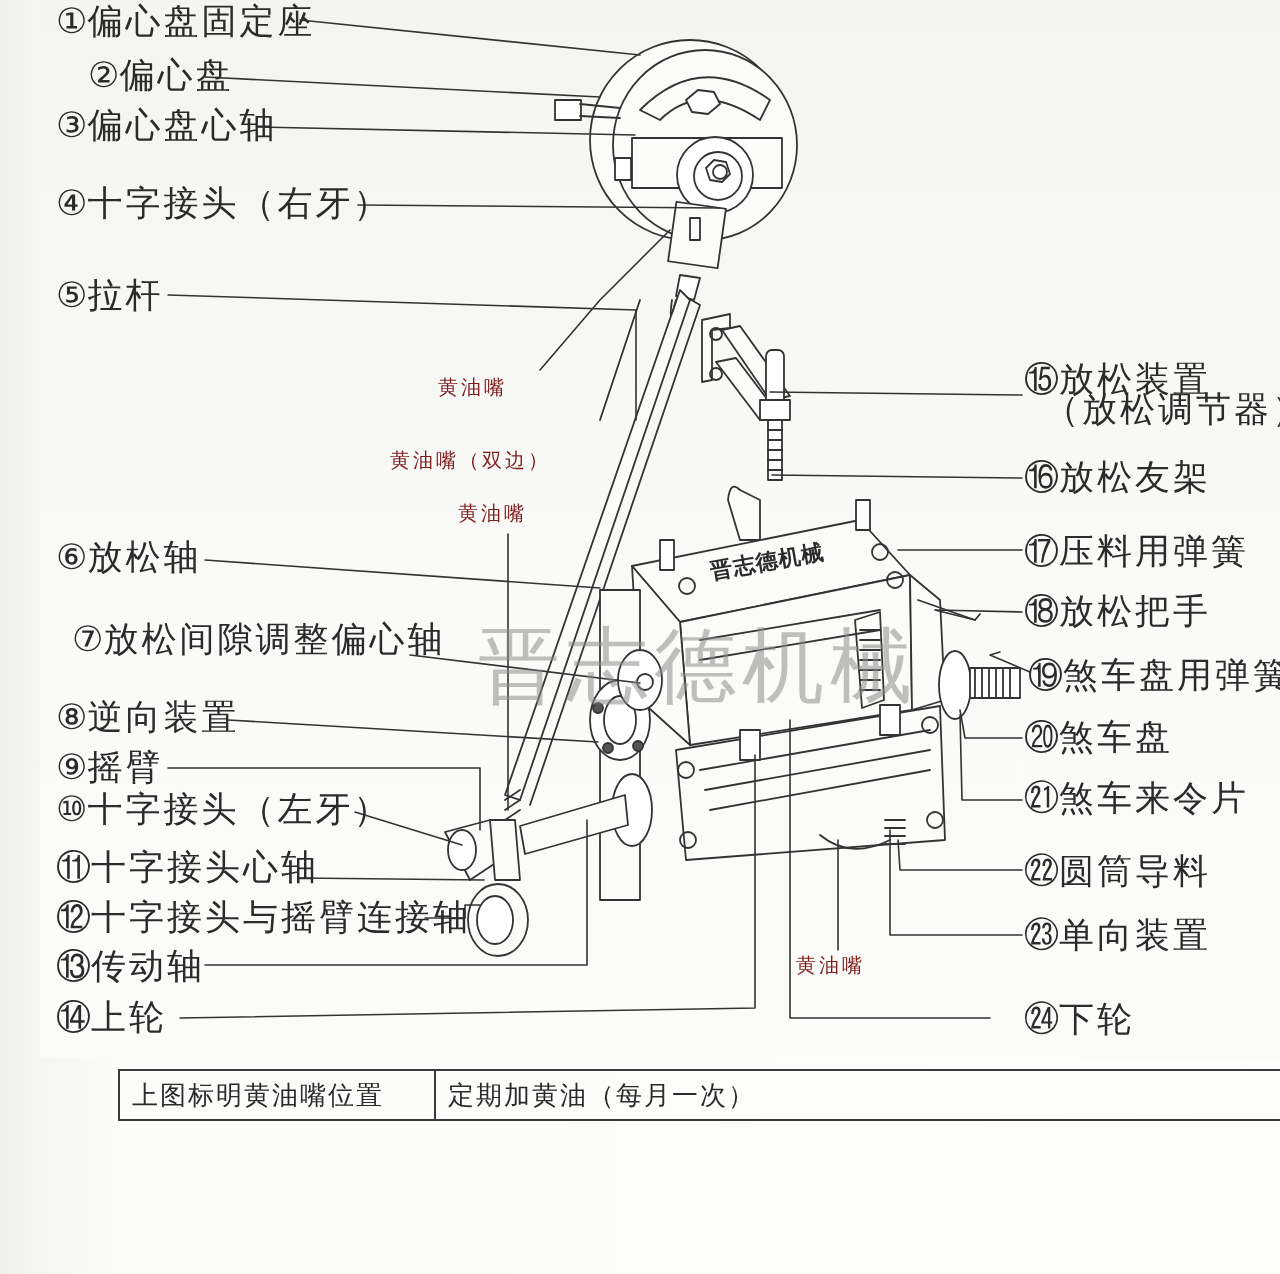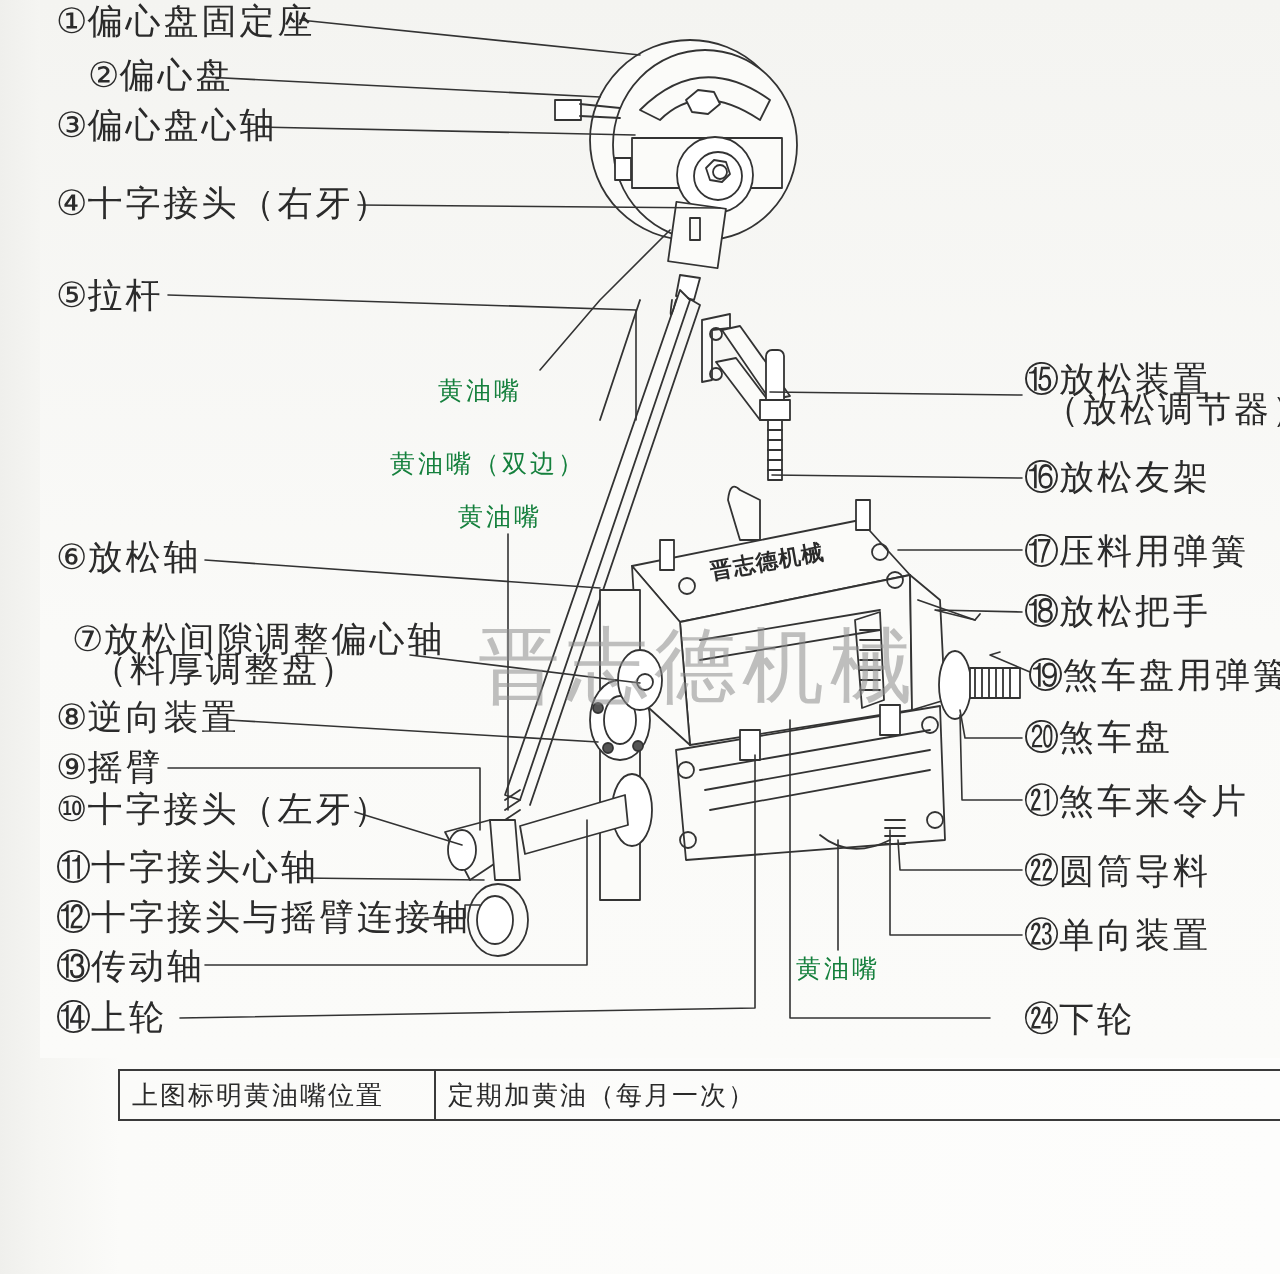--- a/index.html
+++ b/index.html
@@ -18,21 +18,21 @@
     background: linear-gradient(180deg, #f4f4f1 0%, #fafaf8 60%, #fbfbf9 100%);
   }
   svg.drawing { position: absolute; left: 0; top: 0; }
   .label {
     position: absolute; font-size: 35px; letter-spacing: 3px; white-space: nowrap;
     line-height: 30px; color: #2b2b2b;
   }
   .label .num { letter-spacing: 0; }
   .label .sub { display: block; padding-left: 20px; }
   .grease {
-    position: absolute; font-size: 25px; letter-spacing: 3px; white-space: nowrap; color: #15803d;
+    position: absolute; font-size: 20px; letter-spacing: 3px; white-space: nowrap; color: #7f1d1d;
   }
   .watermark {
     position: absolute; left: 478px; top: 612px; font-size: 82px; letter-spacing: 6px;
     color: rgba(140,140,140,0.55); font-family: "DejaVu Serif", serif; white-space: nowrap;
     pointer-events: none;
   }
   .brand-plate {
     position: absolute; left: 708px; top: 557px; font-size: 22px; font-weight: bold;
     font-family: "DejaVu Sans", sans-serif; color: #2a2a2a; transform: rotate(-10deg);
     transform-origin: left top; letter-spacing: 1px; white-space: nowrap;
@@ -182,36 +182,36 @@
 
 <div class="watermark">晋志德机械</div>
 <div class="brand-plate">晋志德机械</div>
 
 <div class="label" style="left:56px; top:6px;"><span class="num">①</span><span>偏心盘固定座</span></div>
 <div class="label" style="left:56px; top:60px;margin-left:32px;"><span class="num">②</span><span>偏心盘</span></div>
 <div class="label" style="left:56px; top:110px;"><span class="num">③</span><span>偏心盘心轴</span></div>
 <div class="label" style="left:56px; top:188px;"><span class="num">④</span><span>十字接头（右牙）</span></div>
 <div class="label" style="left:56px; top:280px;"><span class="num">⑤</span><span>拉杆</span></div>
 <div class="label" style="left:56px; top:542px;"><span class="num">⑥</span><span>放松轴</span></div>
-<div class="label" style="left:56px; top:624px;margin-left:16px;"><span class="num">⑦</span><span>放松间隙调整偏心轴</span><span class="sub">（料厚调整盘）</span></div>
+<div class="label" style="left:56px; top:624px;margin-left:16px;"><span class="num">⑦</span><span>放松间隙调整偏心轴</span></div>
 <div class="label" style="left:56px; top:702px;"><span class="num">⑧</span><span>逆向装置</span></div>
 <div class="label" style="left:56px; top:752px;"><span class="num">⑨</span><span>摇臂</span></div>
 <div class="label" style="left:56px; top:794px;"><span class="num">⑩</span><span>十字接头（左牙）</span></div>
 <div class="label" style="left:56px; top:852px;"><span class="num">⑪</span><span>十字接头心轴</span></div>
 <div class="label" style="left:56px; top:902px;"><span class="num">⑫</span><span>十字接头与摇臂连接轴</span></div>
 <div class="label" style="left:56px; top:952px;font-family:Liberation Serif, serif;"><span class="num">⑬</span><span>传动轴</span></div>
 <div class="label" style="left:56px; top:1002px;"><span class="num">⑭</span><span>上轮</span></div>
 
 <div class="label" style="left:1024px; top:364px;"><span class="num">⑮</span><span>放松装置</span><span class="sub">（放松调节器）</span></div>
 <div class="label" style="left:1024px; top:462px;"><span class="num">⑯</span><span>放松友架</span></div>
 <div class="label" style="left:1024px; top:536px;"><span class="num">⑰</span><span>压料用弹簧</span></div>
 <div class="label" style="left:1024px; top:596px;"><span class="num">⑱</span><span>放松把手</span></div>
 <div class="label" style="left:1028px; top:660px;"><span class="num">⑲</span><span>煞车盘用弹簧</span></div>
 <div class="label" style="left:1024px; top:722px;"><span class="num">⑳</span><span>煞车盘</span></div>
-<div class="label" style="left:1024px; top:786px;"><span class="num">㉑</span><span>煞车来令片</span></div>
+<div class="label" style="left:1024px; top:786px;font-family:Liberation Mono, monospace;"><span class="num">㉑</span><span>煞车来令片</span></div>
 <div class="label" style="left:1024px; top:856px;"><span class="num">㉒</span><span>圆筒导料</span></div>
 <div class="label" style="left:1024px; top:920px;"><span class="num">㉓</span><span>单向装置</span></div>
 <div class="label" style="left:1024px; top:1004px;"><span class="num">㉔</span><span>下轮</span></div>
 
 <div class="grease" style="left:438px; top:374px;">黄油嘴</div>
 <div class="grease" style="left:390px; top:447px;">黄油嘴（双边）</div>
 <div class="grease" style="left:458px; top:500px;">黄油嘴</div>
 <div class="grease" style="left:796px; top:952px;">黄油嘴</div>
 
 <table class="lube">

